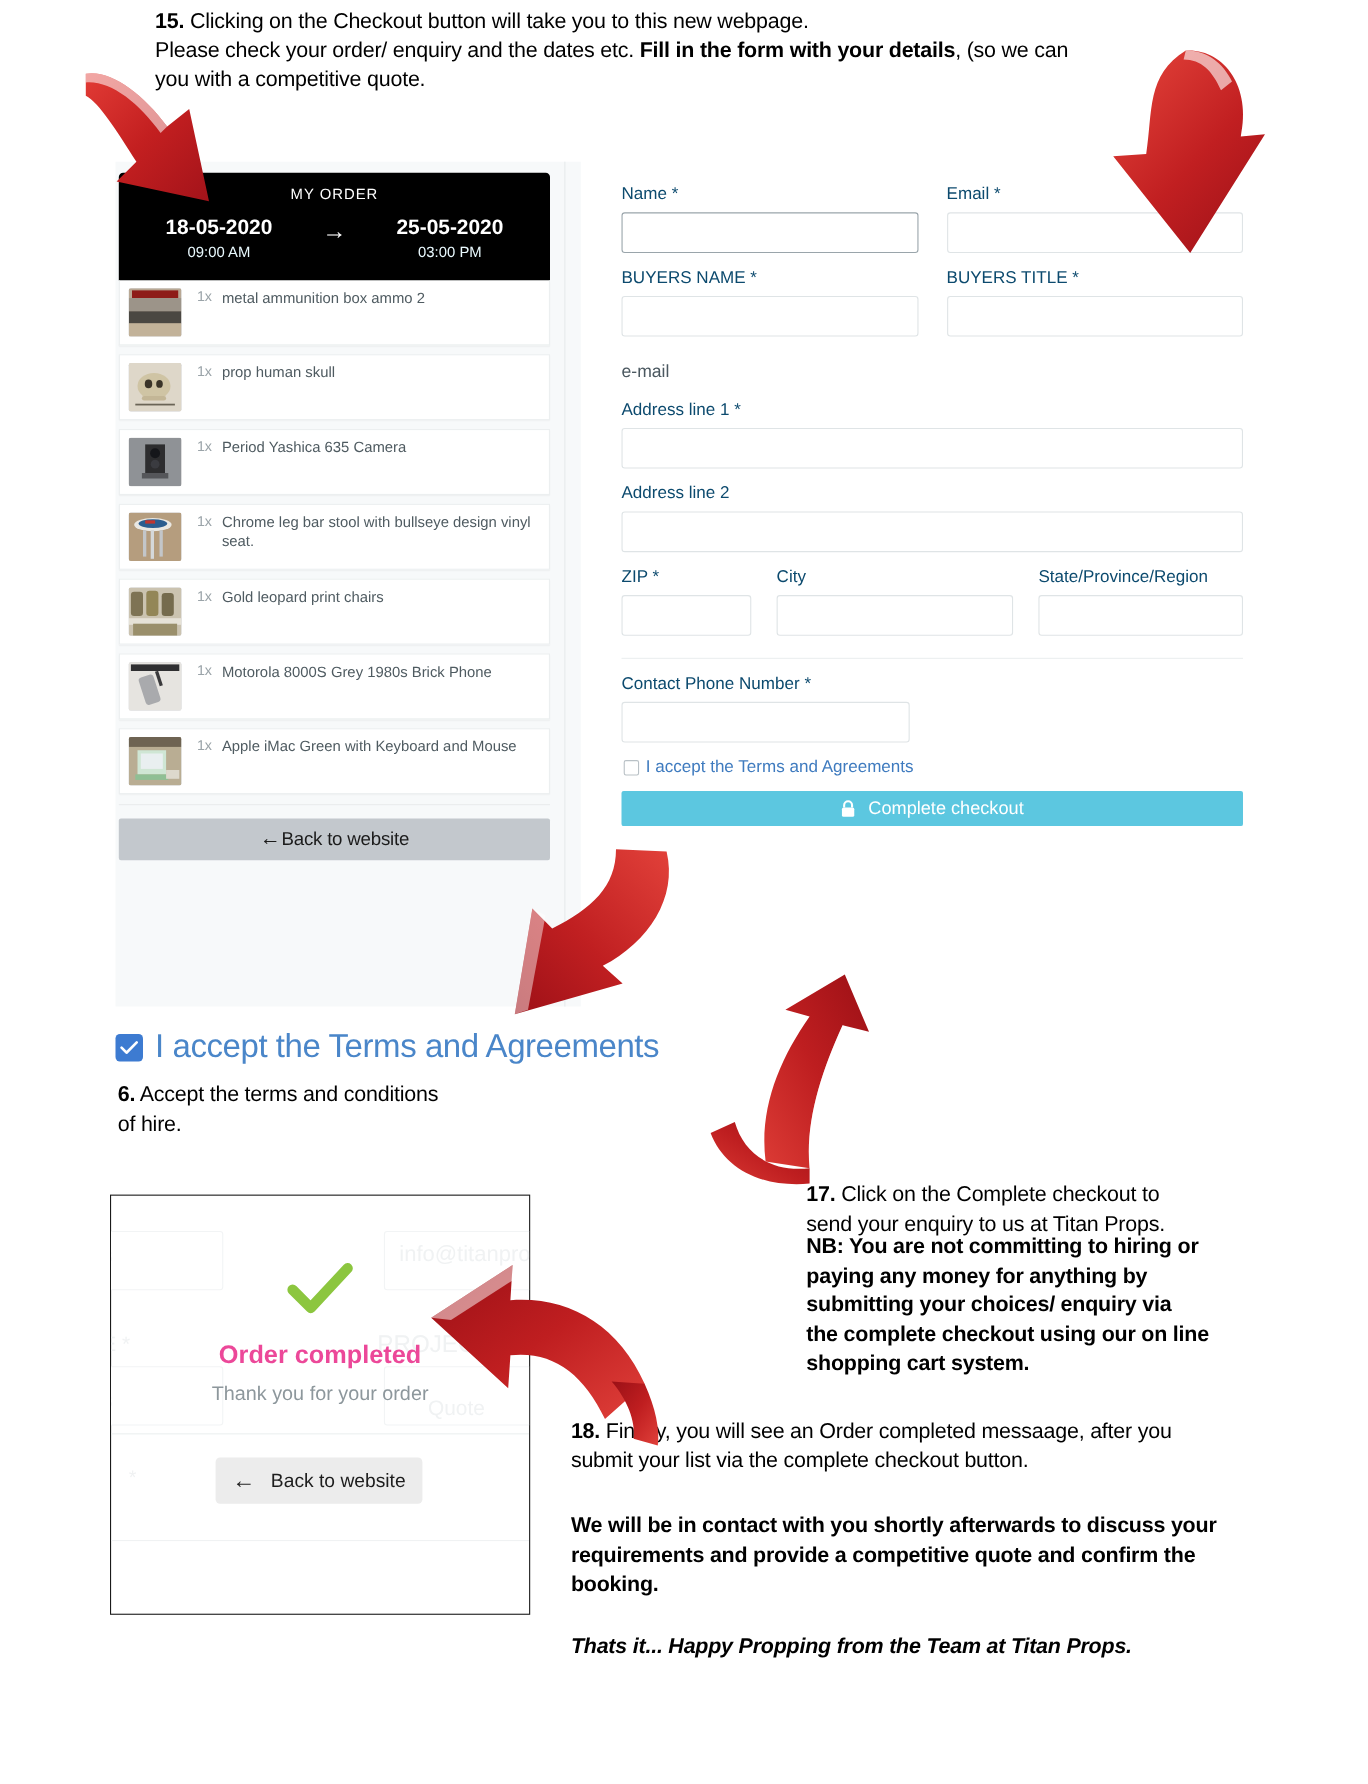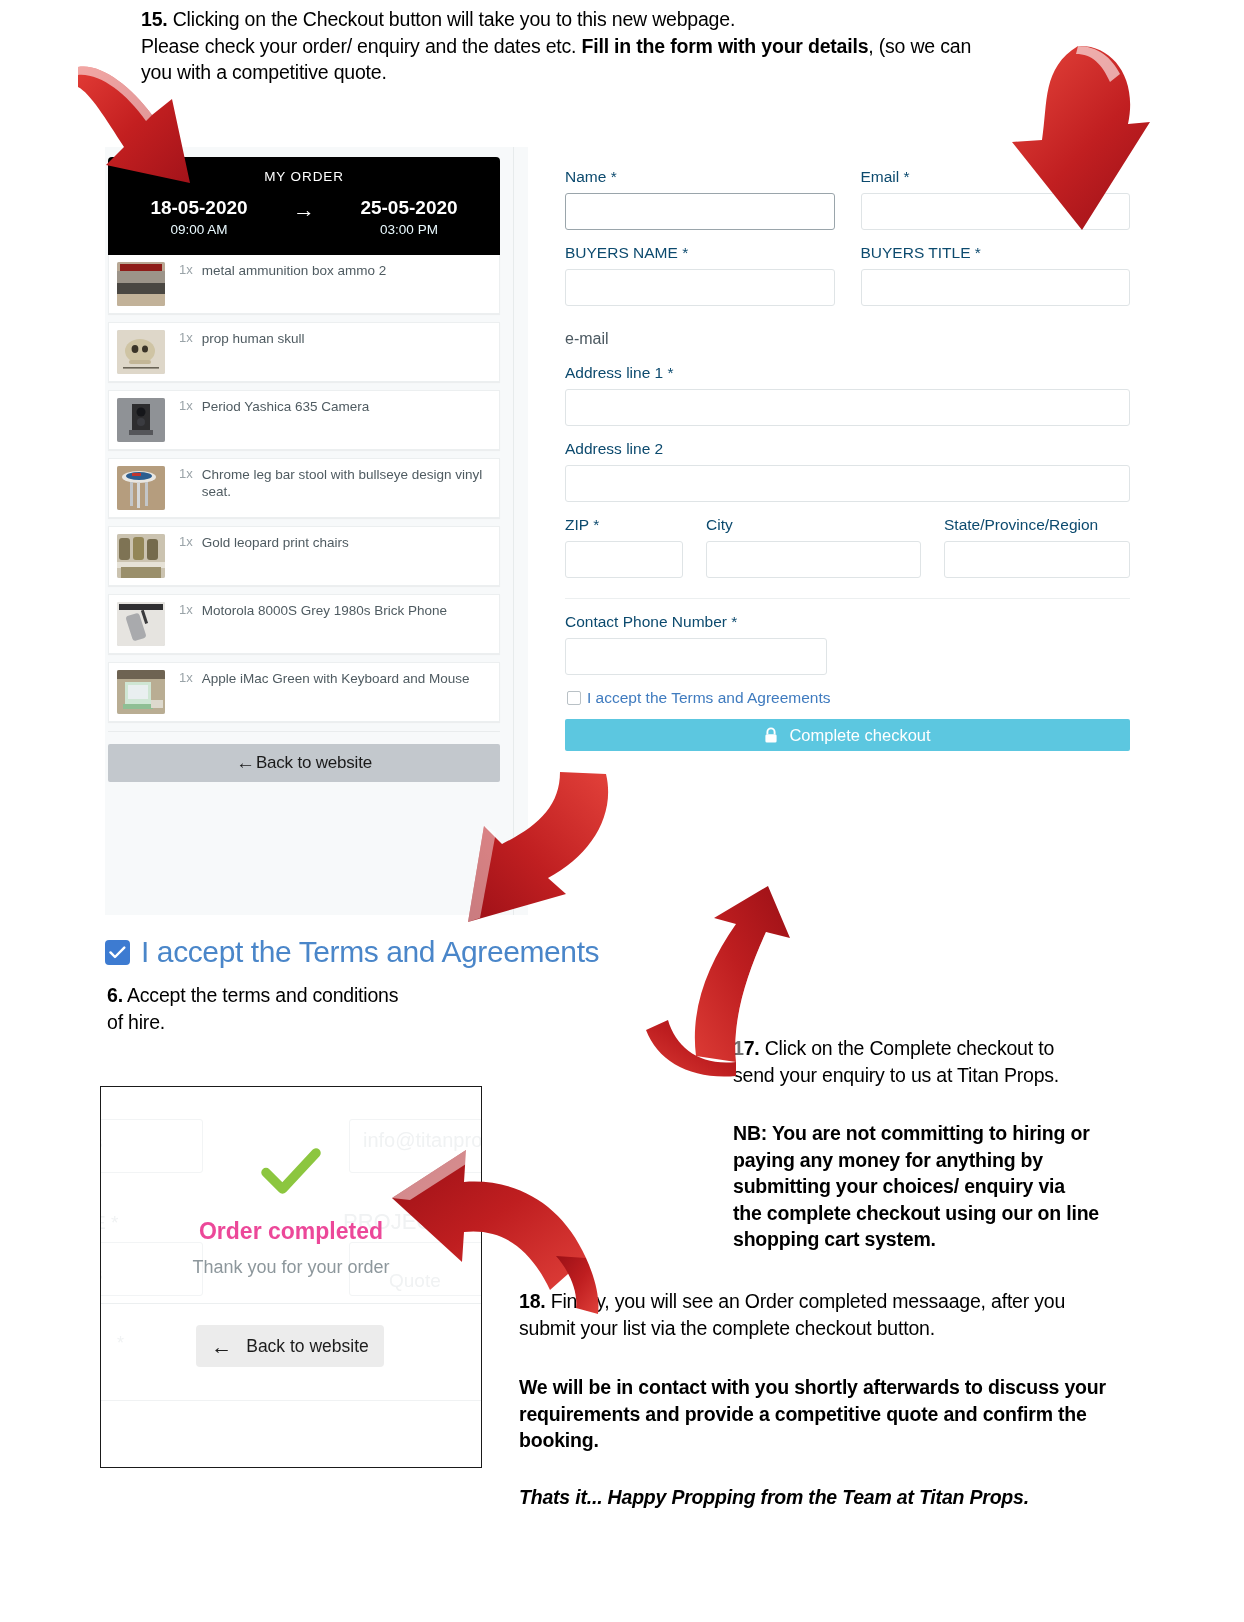--- a/index.html
+++ b/index.html
@@ -133,21 +133,21 @@
   #accept-callout .big-cb{
     width:25px;height:25px;background:#3d7bd1;border-radius:4px;
     display:flex;align-items:center;justify-content:center;margin-right:11px;
   }
   #accept-callout .big-cb svg{display:block;}
   #accept-callout .big-txt{
     font-size:30px;color:#4a86c9;font-family:"Liberation Sans",sans-serif;
     letter-spacing:-0.4px;
   }
   #step16{left:107px;top:982px;width:430px;}
-  #step17{left:733px;top:1035px;width:400px;}
+  #step17{left:733px;top:1073px;width:400px;}
   #nb-block{left:733px;top:1120px;width:420px;font-weight:bold;}
   #step18{left:519px;top:1288px;width:640px;}
   #closing{left:519px;top:1374px;width:640px;font-weight:bold;}
   #signoff{left:519px;top:1484px;width:640px;font-weight:bold;font-style:italic;}
 
   
   #order-shot{
     left:100px;top:1086px;width:380px;height:380px;
     background:#ffffff;border:1px solid #1a1a1a;overflow:hidden;
   }

